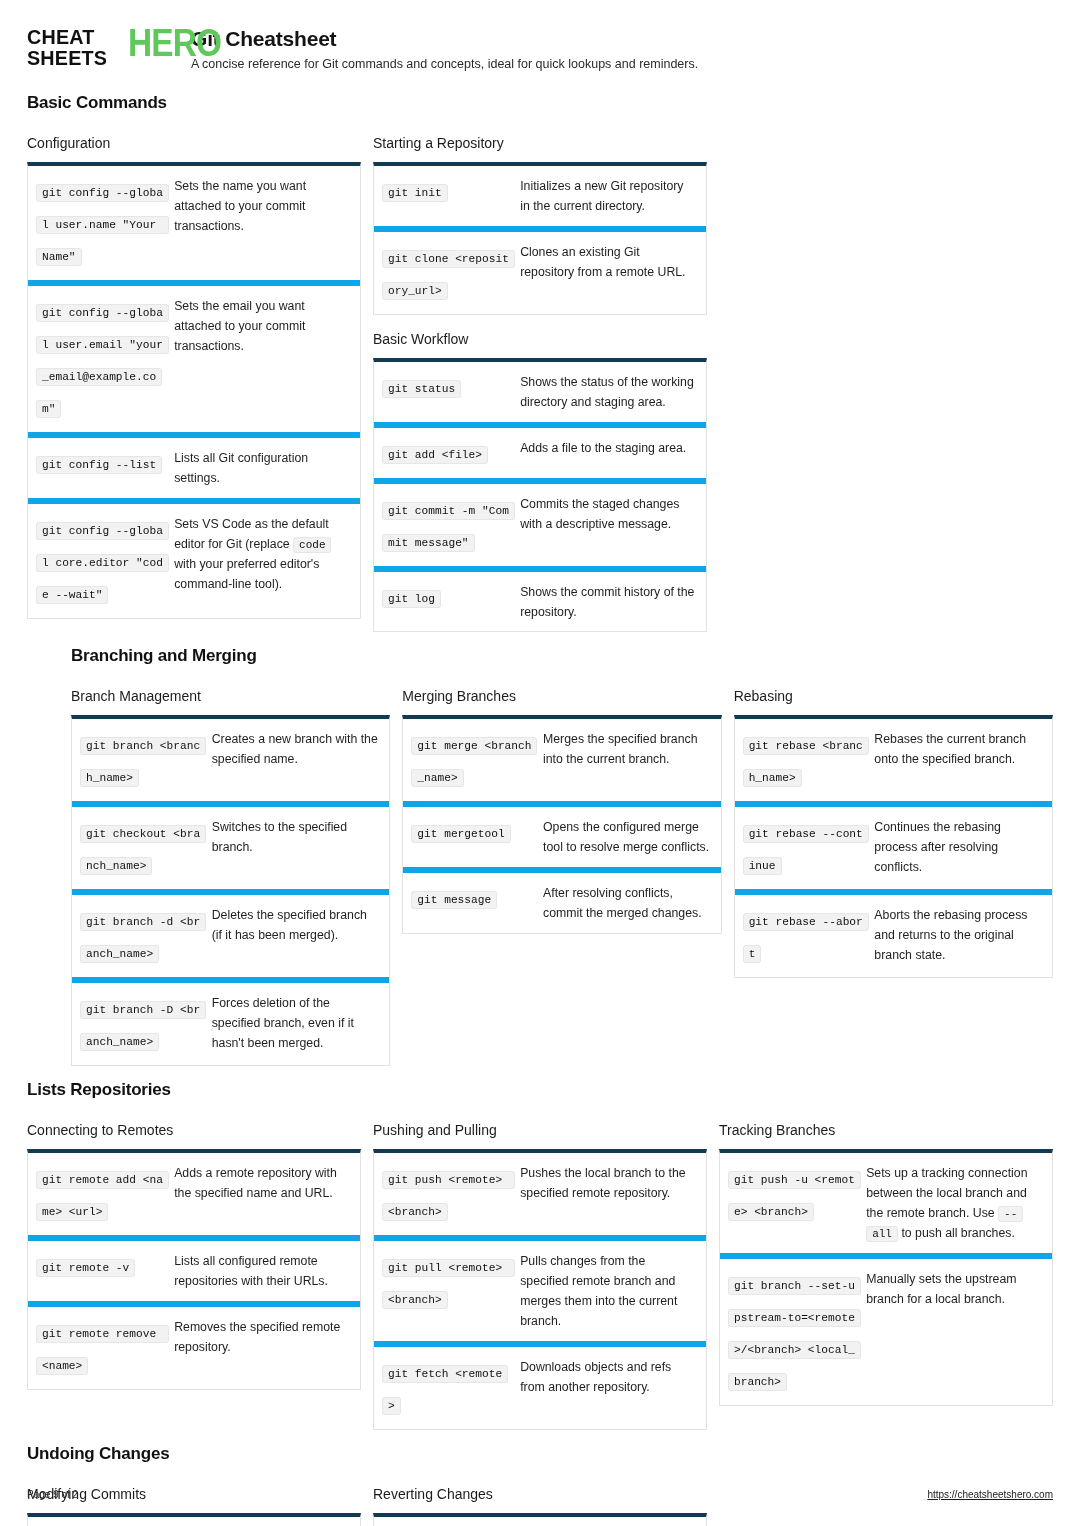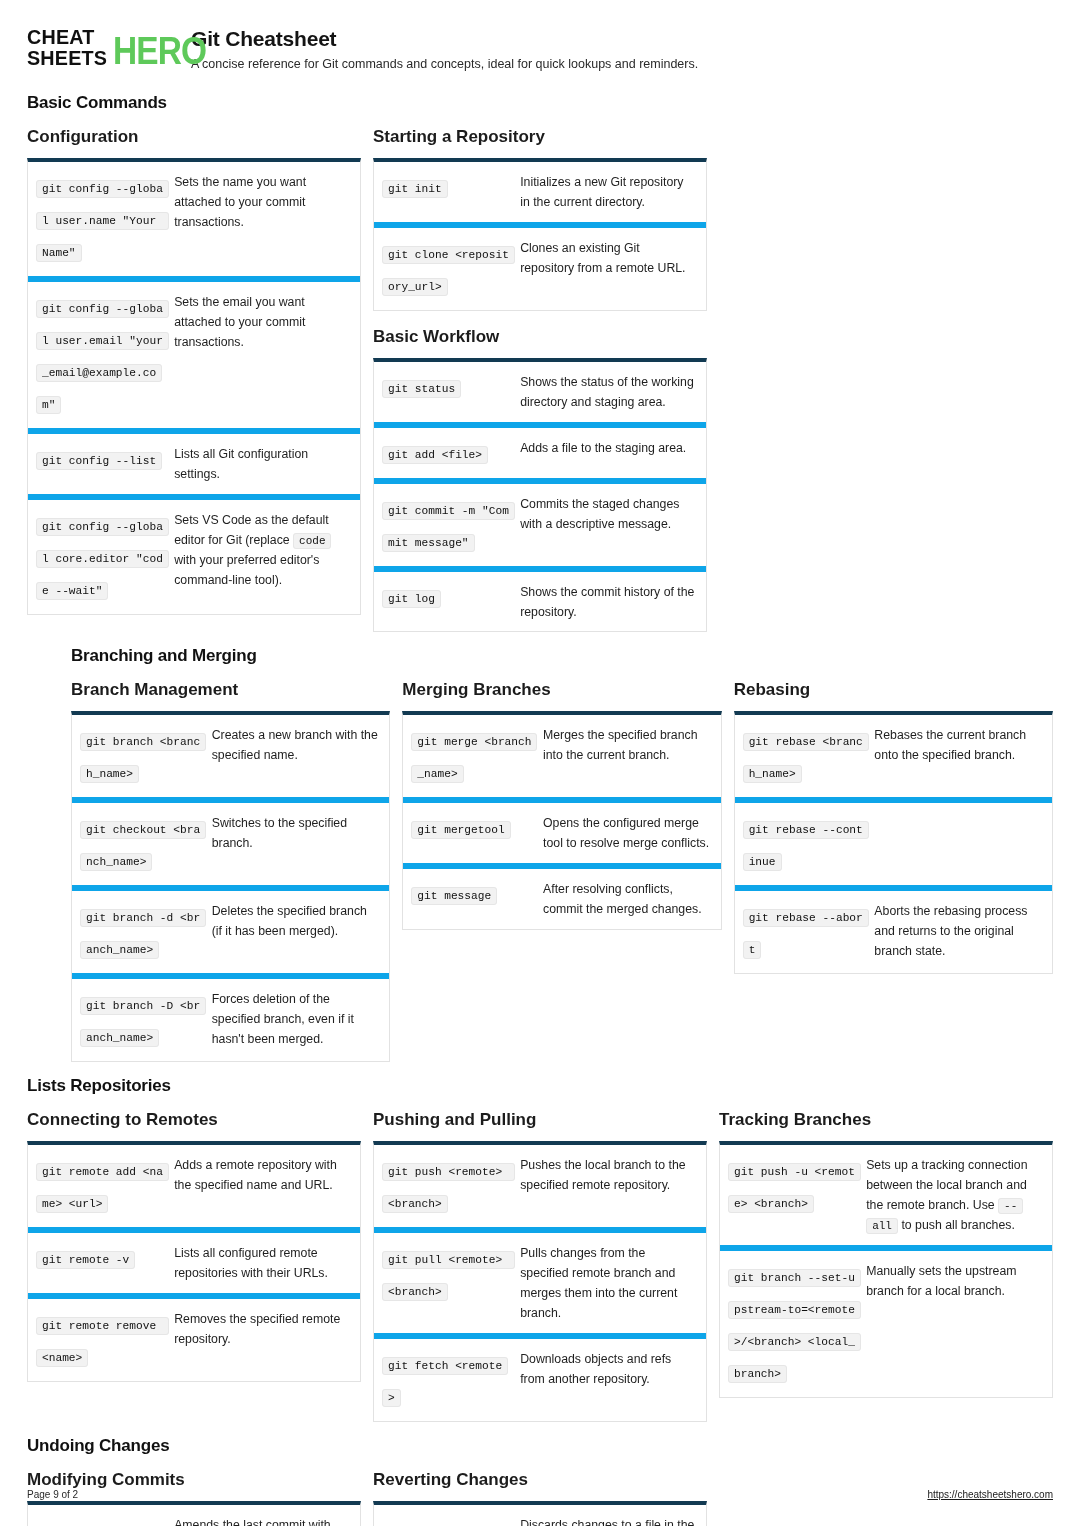--- a/index.html
+++ b/index.html
@@ -28,21 +28,21 @@
     margin-bottom: 22px;
   }
   .logo {
     width: 148px;
     flex: 0 0 148px;
     padding-top: 2px;
     line-height: 0.86;
     font-weight: 700;
     letter-spacing: -0.3px;
   }
-  .logo-row { display: flex; align-items: flex-end; }
+  .logo-row { display: flex; align-items: flex-start; gap: 15px; }
   .logo-left {
     display: flex;
     flex-direction: column;
     font-size: 21px;
     color: #101010;
     letter-spacing: 0.2px;
     transform: scaleX(0.94);
     transform-origin: left center;
   }
   .logo-left span { display: block; line-height: 1.02; }
@@ -71,24 +71,24 @@
 
   
   .section-title {
     font-size: 17px;
     font-weight: 700;
     color: #111;
     margin: 0 0 14px 0;
     letter-spacing: -0.2px;
   }
   .group-title {
-    font-size: 17px;
-    font-weight: 700;
+    font-size: 14px;
+    font-weight: 400;
     color: #1c1c1c;
-    margin: 0 0 11px 0;
+    margin: 8px 0 11px 0;
   }
 
   
   .cols { display: flex; gap: 12px; align-items: flex-start; }
   .col { flex: 1 1 0; min-width: 0; }
   .col-stack > .block + .block { margin-top: 16px; }
   .block { width: 100%; }
 
   
   .cmd-table {
@@ -287,20 +287,21 @@
           <div class="col col-stack">
             <div class="block">
               <div class="group-title">Rebasing</div>
               <div class="cmd-table">
                 <div class="cmd-row">
                   <div class="cmd-cell"><code>git rebase &lt;branch_name&gt;</code></div>
                   <div class="desc-cell">Rebases the current branch onto the specified branch.</div>
                 </div>
                 <div class="cmd-row">
                   <div class="cmd-cell"><code>git rebase --continue</code></div>
+                  <div class="desc-cell">Continues the rebasing process after resolving conflicts.</div>
                 </div>
                 <div class="cmd-row">
                   <div class="cmd-cell"><code>git rebase --abort</code></div>
                   <div class="desc-cell">Aborts the rebasing process and returns to the original branch state.</div>
                 </div>
               </div>
             </div>
           </div>
         </div>
       </div>

